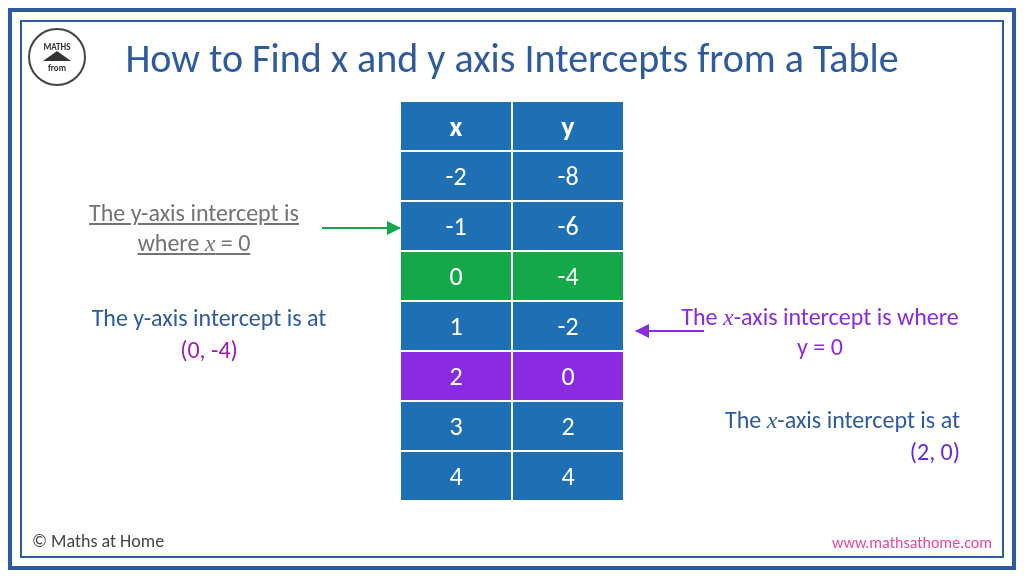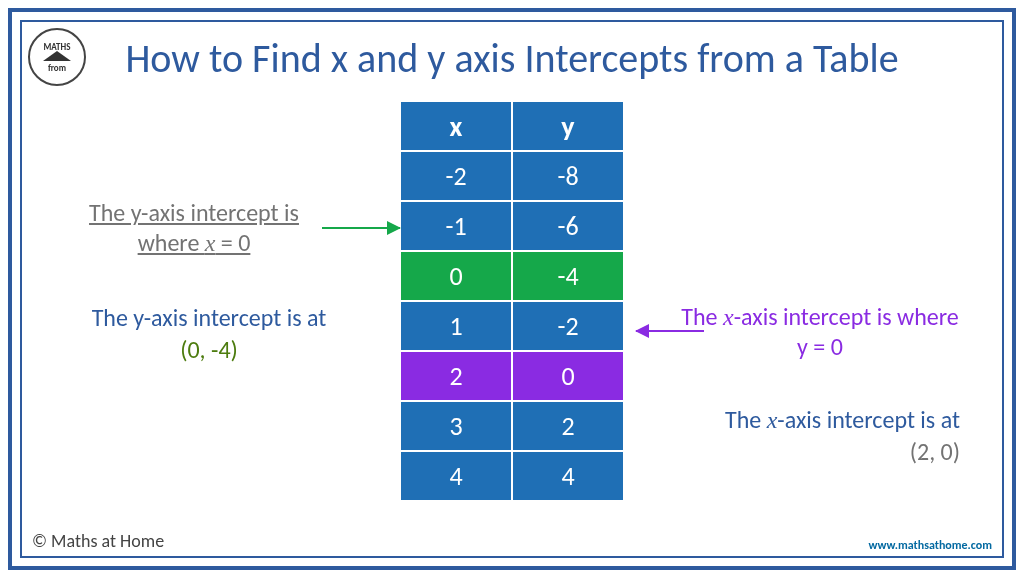--- a/index.html
+++ b/index.html
@@ -116,21 +116,21 @@
     .left-note2 {
       position: absolute;
       top: 268px; left: 37px;
       width: 300px;
       text-align: center;
       font-size: 24px;
       color: #2e5a9e;
       line-height: 1.35;
       margin-top: 12px;
     }
-    .left-note2 .coord { color: #4d7c0f; }
+    .left-note2 .coord { color: #a21caf; }
 
     .right-note1 {
       position: absolute;
       top: 280px;
       right: 42px;
       width: 280px;
       text-align: center;
       font-size: 24px;
       color: #8a2be2;
       line-height: 1.25;
@@ -160,34 +160,33 @@
       position: absolute;
       top: 382px;
       right: 42px;
       width: 320px;
       text-align: right;
       font-size: 24px;
       color: #2e5a9e;
       line-height: 1.35;
     }
     .right-note2 .it { font-style: italic; font-family: 'Cambria Math', serif; }
-    .right-note2 .coord { color: #737373; }
+    .right-note2 .coord { color: #6d28d9; }
 
     .copyright {
       position: absolute;
       bottom: 4px; left: 10px;
       font-size: 18px;
       color: #444;
     }
     .url {
       position: absolute;
       bottom: 4px; right: 10px;
-      font-size: 12px;
-      color: #0369a1;
-      font-weight: bold;
+      font-size: 16px;
+      color: #ec4899;
     }
   </style>
 </head>
 <body>
 
 <div class="outer-frame">
   <div class="inner-frame">
 
     <div class="logo">
       <span>MATHS</span>

